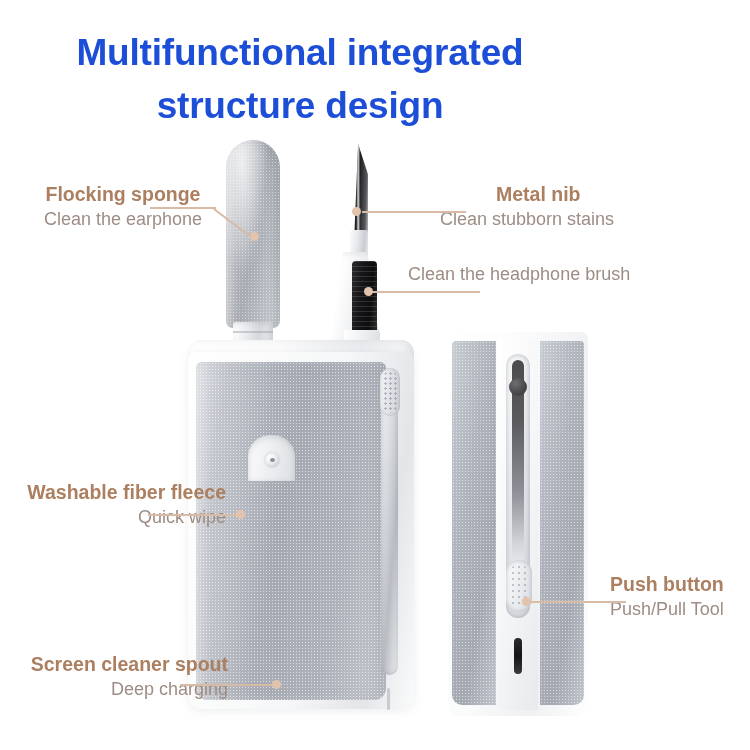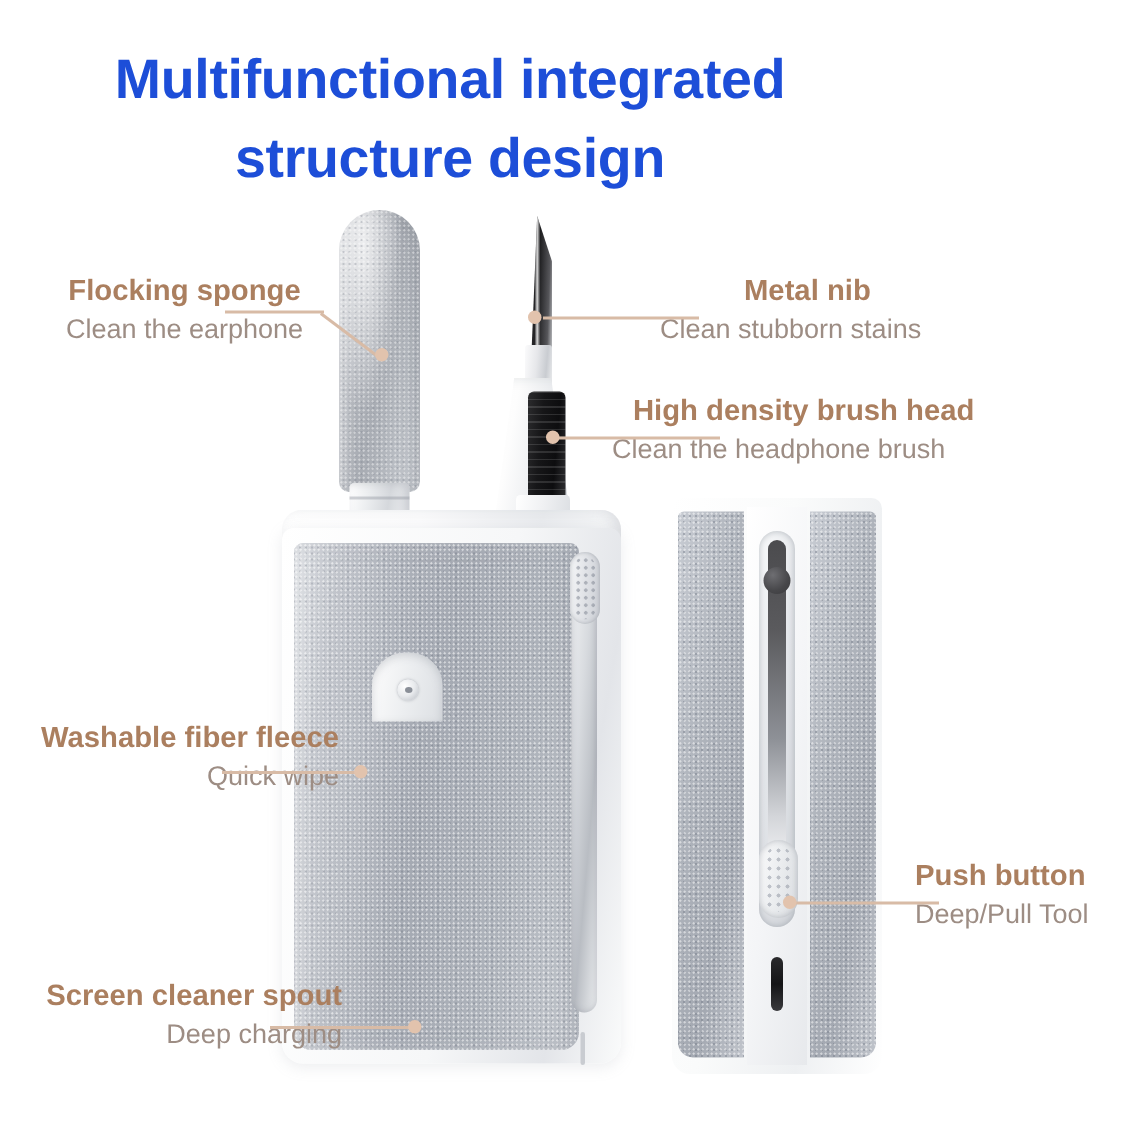--- a/index.html
+++ b/index.html
@@ -324,21 +324,20 @@
   <div class="leader-dot" style="left:250px; top:232px;"></div>
 
   <div class="callout ta-l" style="left:412px; top:182px; width:280px;margin-left:28px;">
     <div class="head" style="margin-left:56px;">Metal nib</div>
     <div class="sub">Clean stubborn stains</div>
   </div>
   <div class="leader h" style="left:362px; top:211px; width:104px;"></div>
   <div class="leader-dot" style="left:352px; top:207px;"></div>
 
   <div class="callout ta-l" style="left:408px; top:262px; width:300px;">
-    <div class="head" style="margin-left:14px;">High density brush head</div>
     <div class="sub">Clean the headphone brush</div>
   </div>
   <div class="leader h" style="left:372px; top:291px; width:108px;"></div>
   <div class="leader-dot" style="left:364px; top:287px;"></div>
 
   <div class="callout ta-c" style="left:8px; top:480px; width:218px;">
     <div class="head">Washable fiber fleece</div>
     <div class="sub">Quick wipe</div>
   </div>
   <div class="leader h" style="left:148px; top:514px; width:94px;"></div>
@@ -346,18 +345,18 @@
 
   <div class="callout ta-c" style="left:6px; top:652px; width:222px;">
     <div class="head">Screen cleaner spout</div>
     <div class="sub">Deep charging</div>
   </div>
   <div class="leader h" style="left:180px; top:684px; width:98px;"></div>
   <div class="leader-dot" style="left:272px; top:680px;"></div>
 
   <div class="callout ta-l" style="left:610px; top:572px; width:140px;">
     <div class="head">Push button</div>
-    <div class="sub">Deep/Pull Tool</div>
+    <div class="sub">Push/Pull Tool</div>
   </div>
   <div class="leader h" style="left:530px; top:601px; width:96px;"></div>
   <div class="leader-dot" style="left:522px; top:597px;"></div>
 
 </div>
 
 </body></html>

